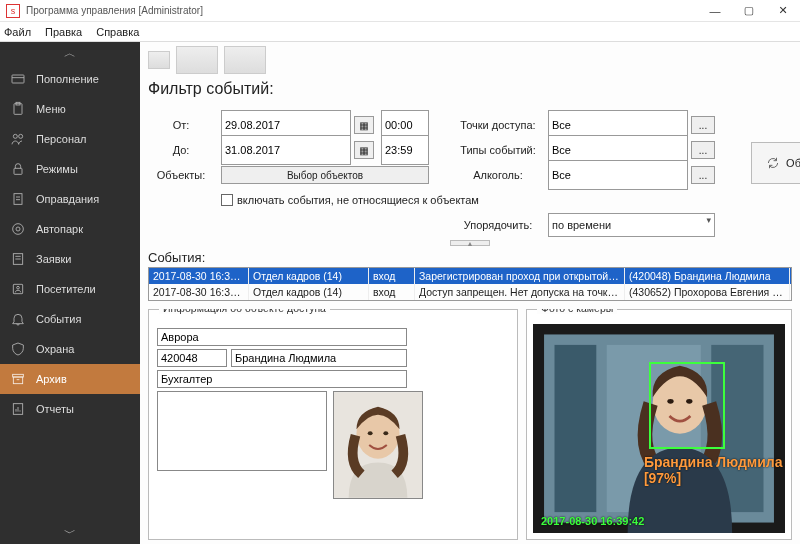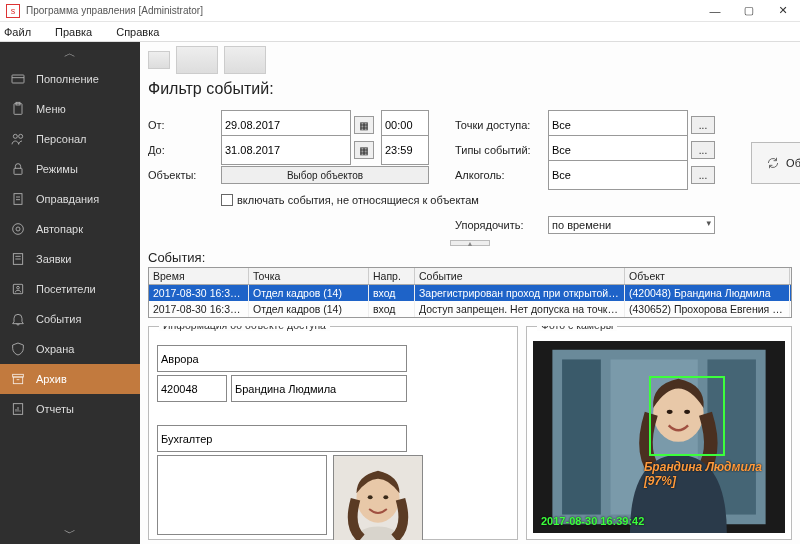--- a/index.html
+++ b/index.html
@@ -6,21 +6,21 @@
   body { width: 800px; height: 544px; background: #f5f5f5; overflow: hidden; font-size: 11px; color: #222; position: relative; }
 
   
   .titlebar { height: 22px; background: #fff; display: flex; align-items: center; padding-left: 6px; border-bottom: 1px solid #e5e5e5; }
   .titlebar .app-icon { width: 14px; height: 14px; border: 1px solid #d33; display: flex; align-items: center; justify-content: center; font-size: 9px; color: #d33; margin-right: 6px; }
   .titlebar .title { flex: 1; font-size: 10px; color: #555; }
   .titlebar .winctl { display: flex; }
   .titlebar .winctl div { width: 34px; height: 22px; display: flex; align-items: center; justify-content: center; font-size: 11px; color: #333; }
 
   
-  .menubar { height: 20px; background: #fff; display: flex; align-items: center; padding-left: 4px; gap: 24px; border-bottom: 1px solid #ddd; }
+  .menubar { height: 20px; background: #fff; display: flex; align-items: center; padding-left: 4px; gap: 14px; border-bottom: 1px solid #ddd; }
   .menubar span { font-size: 11px; color: #222; cursor: default; }
 
   .content { display: flex; height: calc(100% - 42px); }
 
   
   .sidebar { width: 140px; background: #2f2f2f; color: #ccc; display: flex; flex-direction: column; }
   .sidebar .chev { height: 22px; display: flex; align-items: center; justify-content: center; color: #aaa; font-size: 12px; cursor: pointer; }
   .sidebar .items { flex: 1; overflow: hidden; }
   .sidebar-item { height: 30px; display: flex; align-items: center; padding-left: 10px; gap: 10px; font-size: 11px; color: #ddd; cursor: pointer; }
   .sidebar-item.active { background: #c27a3e; color: #fff; }
@@ -30,60 +30,60 @@
 
   
   .main { flex: 1; background: #fdfdfd; padding: 4px 8px; overflow: hidden; display: flex; flex-direction: column; }
   .thumbs { display: flex; gap: 6px; margin-bottom: 6px; align-items:center; }
   .thumb { width: 42px; height: 28px; border: 1px solid #ccc; background: linear-gradient(#eee,#ddd); display:flex; align-items:center; justify-content:center; font-size:8px; color:#888;}
   .thumb.small { width:22px; height:18px; font-size:6px; }
 
   .filter-label { font-size: 16px; margin-bottom: 16px; }
 
   .filter-grid { display: grid; grid-template-columns: 70px 130px 24px 48px 20px 90px 140px 24px 30px 100px; grid-auto-rows: 22px; gap: 3px 3px; align-items: center; }
-  .lbl { text-align: left; font-size: 11px; padding-right: 4px; }
+  .lbl { text-align: center; font-size: 11px; padding-right: 4px; }
   .inp { height: 30px; border: 1px solid #999; background: #fff; font-size: 11px; padding: 0 3px; width: 100%; }
   .btn { height: 18px; border: 1px solid #999; background: #efefef; font-size: 10px; display: flex; align-items:center; justify-content:center; cursor:pointer; }
   .date-btn { width: 20px; }
   .wide { grid-column: span 3; }
   .chk-row { grid-column: 2 / span 5; display:flex; align-items:flex-end; gap:4px; font-size:11px; }
   .chk { width:12px; height:12px; border:1px solid #666; background:#fff; }
-  .select { height:18px; border:1px solid #999; background:#fff; font-size:11px; width:100%; padding:0 14px 0 3px; position:relative; display:flex; align-items:center;}
+  .select { height:24px; border:1px solid #999; background:#fff; font-size:11px; width:100%; padding:0 14px 0 3px; position:relative; display:flex; align-items:center;}
   .select::after { content:"▾"; position:absolute; right:3px; top:1px; font-size:9px; color:#555;}
   .refresh { grid-column: 10; grid-row: 1 / span 4; width: 100px; height: 42px; border:1px solid #bbb; background:#f5f5f5; display:flex; align-items:center; justify-content:center; gap:6px; font-size:11px; cursor:pointer; align-self:center;}
   .refresh svg { width:14px; height:14px; stroke:#555; fill:none; stroke-width:1.5;}
 
   .splitter { height:10px; display:flex; align-items:center; justify-content:center; margin: 2px 0; }
   .splitter .grip { width:40px; height:6px; background:#eee; border:1px solid #bbb; display:flex; align-items:center; justify-content:center; font-size:7px; color:#888;}
 
   .ev-label { font-size:13px; margin-bottom:2px;}
   .table { border:1px solid #999; font-size:10.5px; }
   .thead, .trow { display:grid; grid-template-columns: 100px 120px 46px 210px 165px; }
   .thead { background:#f3f3f3; border-bottom:1px solid #aaa; }
   .thead div { padding:2px 4px; border-right:1px solid #ccc; font-weight:400; }
   .trow div { padding:2px 4px; border-right:1px solid #eee; white-space:nowrap; overflow:hidden; text-overflow:ellipsis;}
   .trow.sel { background:#1e63c8; color:#fff; }
 
   .bottom { display:flex; gap:8px; margin-top:8px; flex:1; overflow:hidden;}
   .panel { border:1px solid #bbb; background:#fff; position:relative; }
   .panel-title { position:absolute; top:-8px; left:10px; background:#fdfdfd; padding:0 4px; font-size:10.5px; color:#333;}
   .info { width: 370px; padding:18px 8px 8px; }
   .info .row { display:flex; gap:4px; margin-bottom:3px;}
-  .info input { border:1px solid #888; font-size:11px; padding:1px 3px; height:27px;}
+  .info input { border:1px solid #888; font-size:11px; padding:1px 3px; height:18px;}
   .photo-holder { display:flex; gap:6px;}
   .textarea { width:170px; height:80px; border:1px solid #888; background:#fff;}
   .idphoto { width:90px; height:108px; border:1px solid #888; background:#eee; position:relative; overflow:hidden;}
   .idphoto svg { width:100%; height:100%; }
 
   .cam { flex:1; padding:14px 6px 6px; display:flex; flex-direction:column;}
   .cam-frame { flex:1; background:#000; position:relative; overflow:hidden; display:flex; align-items:center; justify-content:center;}
   .cam-scene { position:absolute; inset:0; }
   .cam-scene svg { width:100%; height:100%; }
   .face-box { position:absolute; border:2px solid #3cff3c; }
-  .face-label { position:absolute; color:#ff9a3c; font-size:12px; font-weight:600; text-shadow:0 0 2px #000;font-style:italic;}
+  .face-label { position:absolute; color:#ff9a3c; font-size:14px; font-weight:600; text-shadow:0 0 2px #000;}
   .timestamp { position:absolute; left:8px; bottom:6px; color:#3cff3c; font-size:11px; font-weight:600; text-shadow:0 0 2px #000;}
 </style>
 </head>
 <body>
 
 <div class="titlebar">
   <div class="app-icon">s</div>
   <div class="title">Программа управления [Administrator]</div>
   <div class="winctl">
     <div>—</div>
@@ -281,27 +281,20 @@
         </div>
       <div></div>
     </div>
 
     <div class="splitter">
         <div class="grip">▲</div>
       </div>
 
     <div class="ev-label">События:</div>
     <div class="table">
-      <div class="thead">
-        <div>Время</div>
-        <div>Точка</div>
-        <div>Напр.</div>
-        <div>Событие</div>
-        <div>Объект</div>
-      </div>
       <div id="table-body">
           <div class="trow sel">
             <div>2017-08-30 16:39:42</div>
             <div>Отдел кадров (14)</div>
             <div>вход</div>
             <div>Зарегистрирован проход при открытой две...</div>
             <div>(420048) Брандина Людмила</div>
           </div>
           <div class="trow">
             <div>2017-08-30 16:39:43</div>
@@ -317,21 +310,21 @@
       <div class="panel info">
         <div class="panel-title">Информация об объекте доступа</div>
         <div class="row">
             <input style="width: 250px;" value="Аврора">
           </div>
         <div class="row">
           <input style="width: 70px;" value="420048">
           <input style="width: 176px;" value="Брандина Людмила">
         </div>
         <div class="row">
-            <input style="width: 250px; margin-top: 20px;" value="Бухгалтер">
+            <input style="width: 250px;" value="Бухгалтер">
           </div>
         <div class="photo-holder">
           <div class="textarea"></div>
           <div class="idphoto">
             <svg viewBox="0 0 90 108">
               <rect width="90" height="108" fill="#e8e4de"></rect>
               <ellipse cx="45" cy="42" rx="22" ry="26" fill="#e8c8a8"></ellipse>
               <path d="M23 38 Q45 8 67 38 Q67 20 45 15 Q23 20 23 38" fill="#5a3b24"></path>
               <ellipse cx="37" cy="42" rx="2.5" ry="2" fill="#3a2a1a"></ellipse>
               <ellipse cx="53" cy="42" rx="2.5" ry="2" fill="#3a2a1a"></ellipse>

